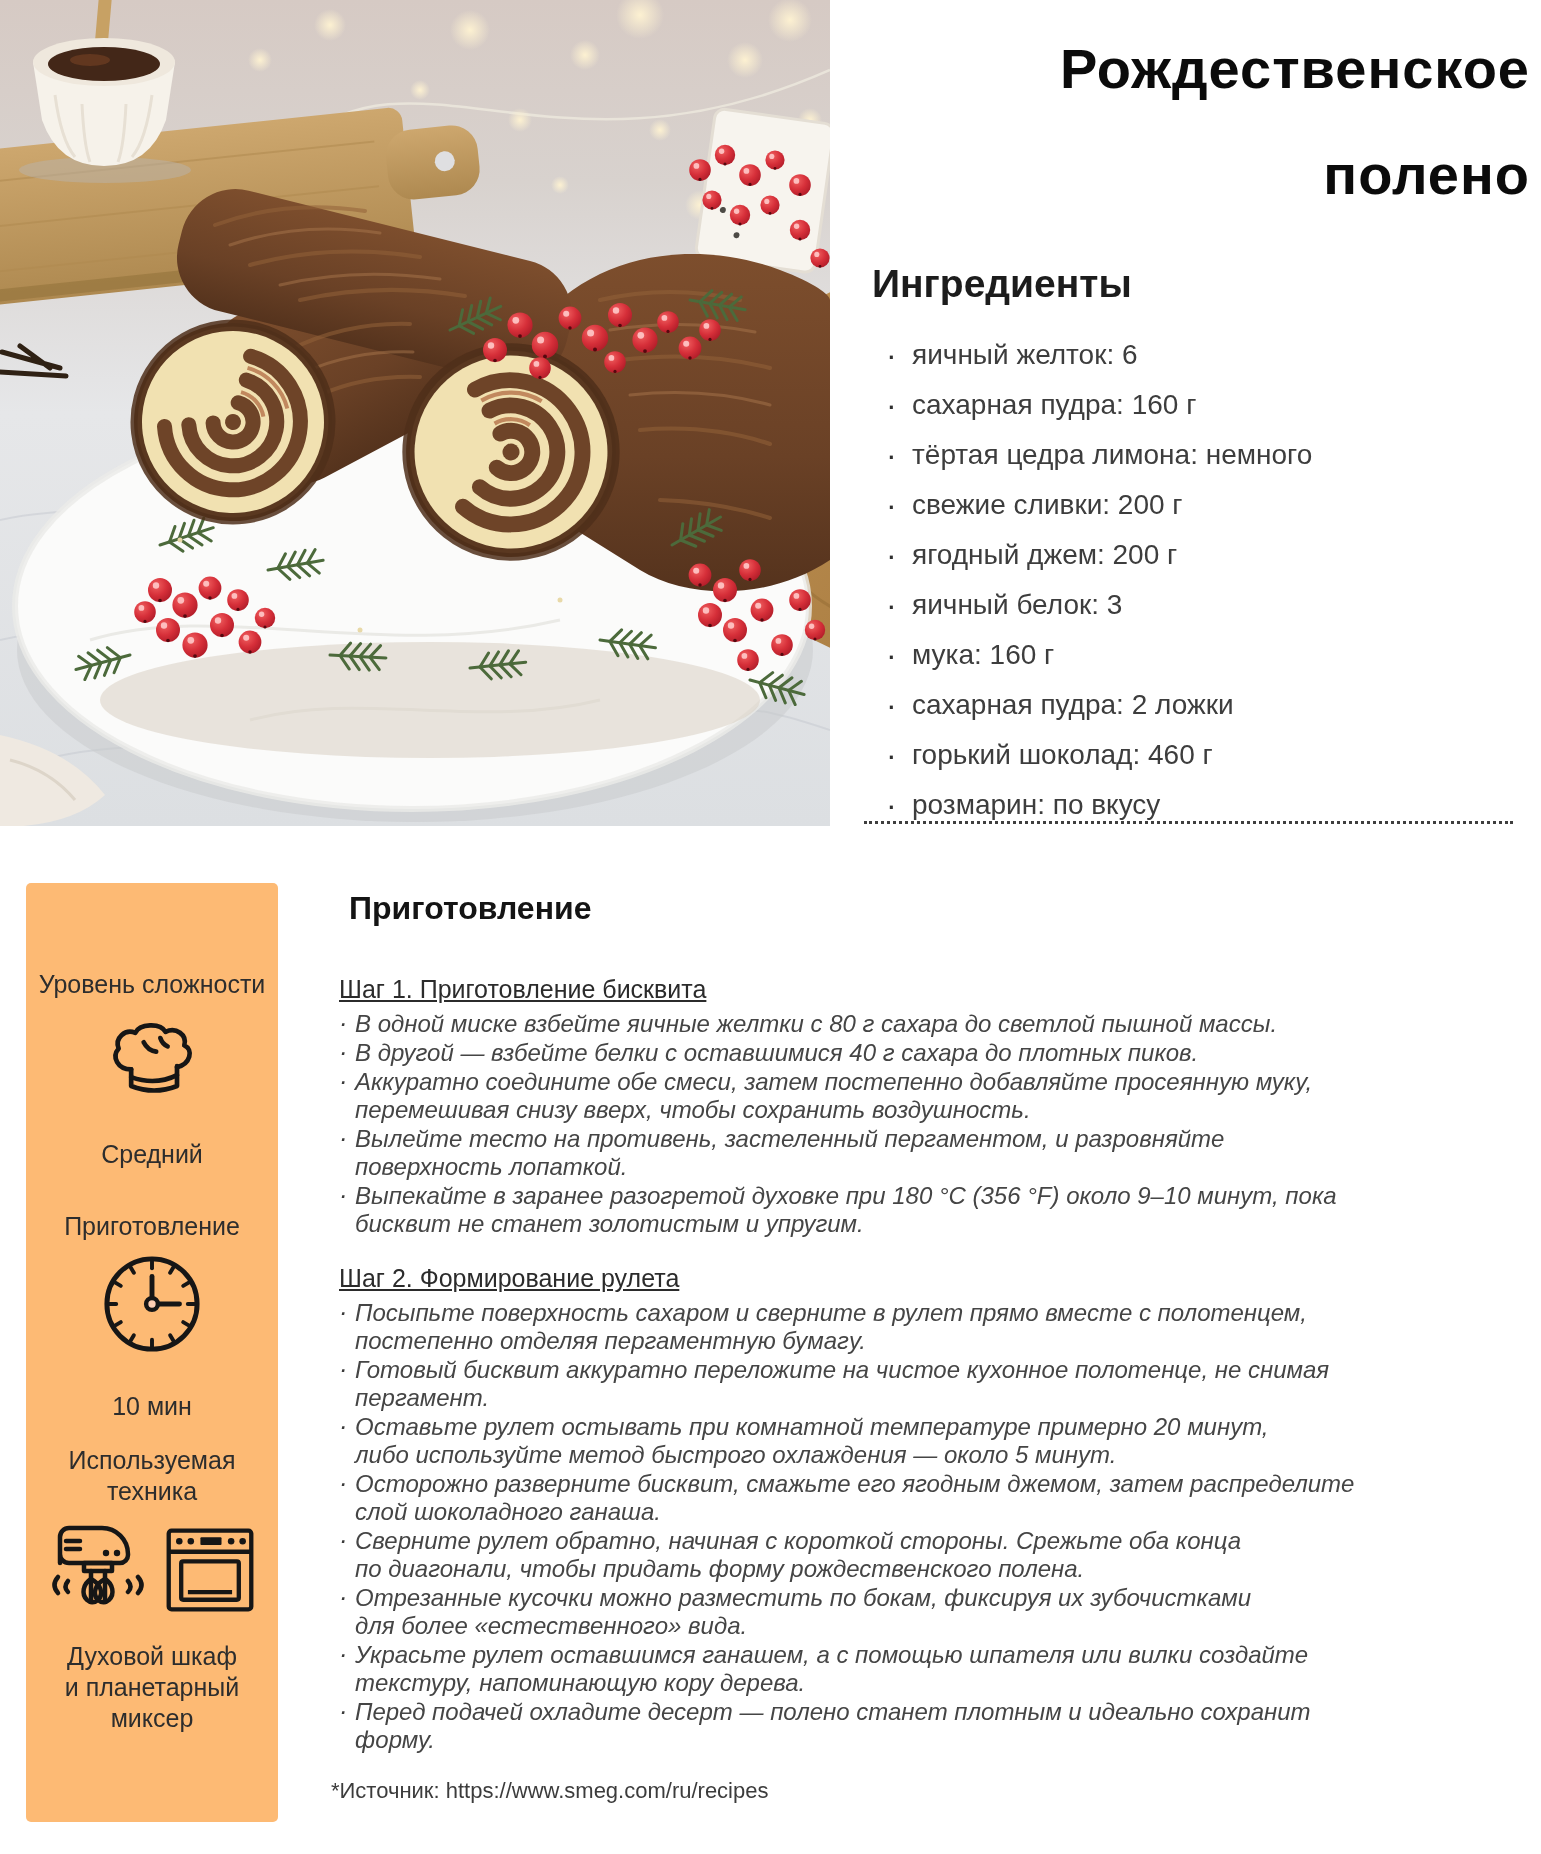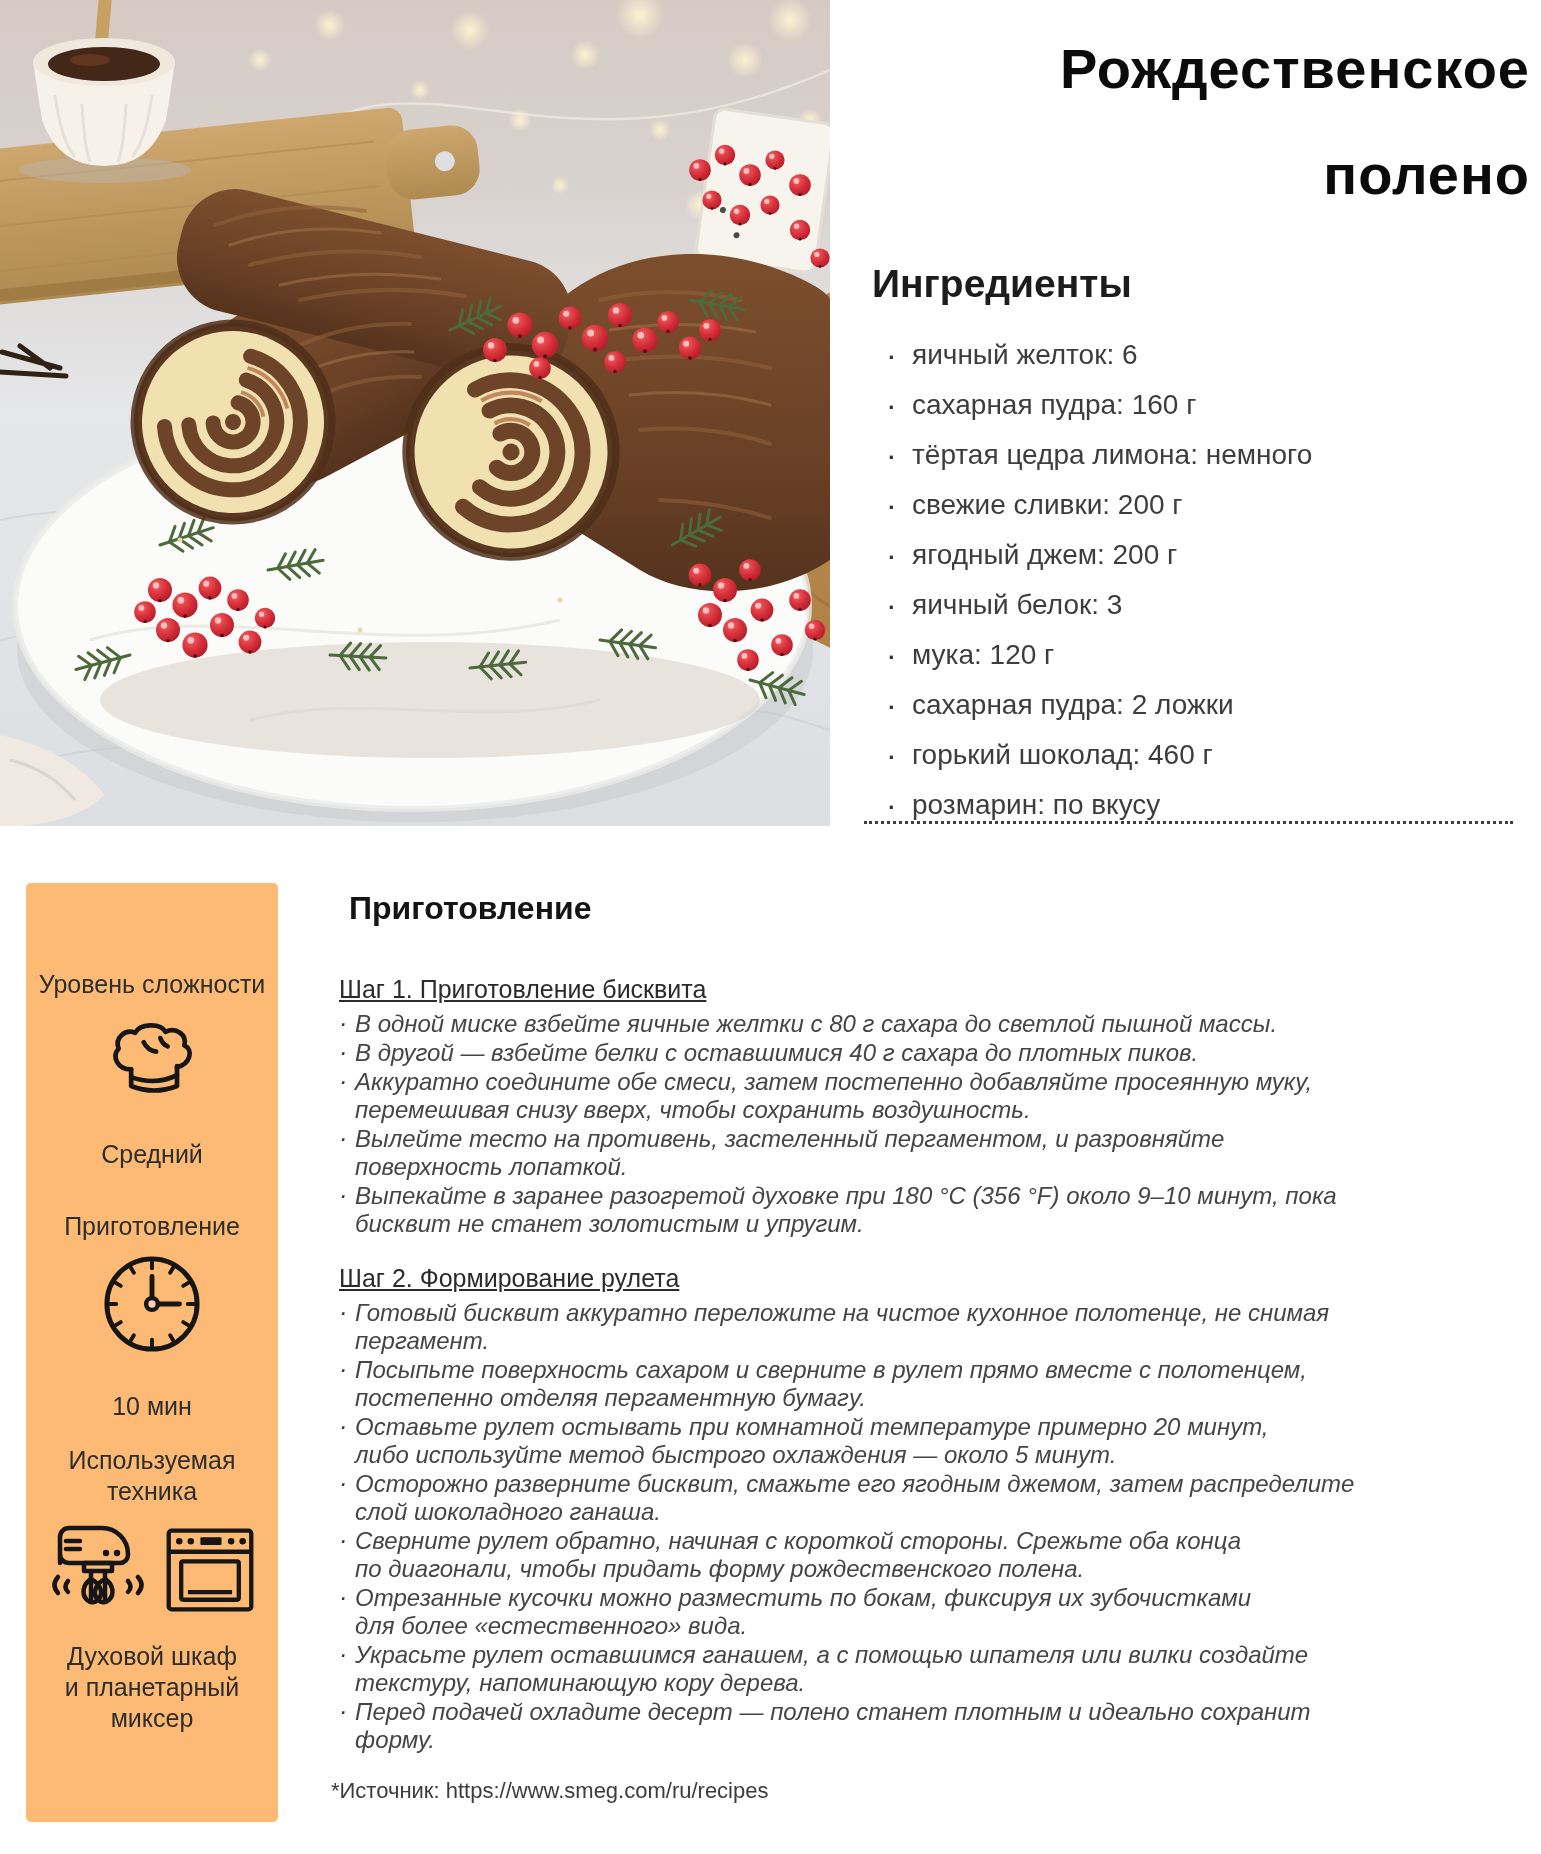--- a/index.html
+++ b/index.html
@@ -301,21 +301,21 @@
     <h1 class="recipe-title">Рождественское
 полено</h1>
     <h2 class="ing-heading">Ингредиенты</h2>
     <ul class="ing-list">
       <li>яичный желток: 6</li>
       <li>сахарная пудра: 160 г</li>
       <li>тёртая цедра лимона: немного</li>
       <li>свежие сливки: 200 г</li>
       <li>ягодный джем: 200 г</li>
       <li>яичный белок: 3</li>
-      <li>мука: 120 г</li>
+      <li>мука: 160 г</li>
       <li>сахарная пудра: 2 ложки</li>
       <li>горький шоколад: 460 г</li>
       <li>розмарин: по вкусу</li>
     </ul>
   </div>
 
   <div class="dotted-sep"></div>
 
   <aside class="panel">
     <div class="p-item" style="top:86px">Уровень сложности</div>
@@ -406,24 +406,24 @@
       <li>Аккуратно соедините обе смеси, затем постепенно добавляйте просеянную муку,
 перемешивая снизу вверх, чтобы сохранить воздушность.</li>
       <li>Вылейте тесто на противень, застеленный пергаментом, и разровняйте
 поверхность лопаткой.</li>
       <li>Выпекайте в заранее разогретой духовке при 180 °C (356 °F) около 9–10 минут, пока
 бисквит не станет золотистым и упругим.</li>
     </ul>
 
     <div class="step-title second">Шаг 2. Формирование рулета</div>
     <ul class="step-list">
+      <li>Посыпьте поверхность сахаром и сверните в рулет прямо вместе с полотенцем,
+постепенно отделяя пергаментную бумагу.</li>
       <li>Готовый бисквит аккуратно переложите на чистое кухонное полотенце, не снимая
 пергамент.</li>
-      <li>Посыпьте поверхность сахаром и сверните в рулет прямо вместе с полотенцем,
-постепенно отделяя пергаментную бумагу.</li>
       <li>Оставьте рулет остывать при комнатной температуре примерно 20 минут,
 либо используйте метод быстрого охлаждения — около 5 минут.</li>
       <li>Осторожно разверните бисквит, смажьте его ягодным джемом, затем распределите
 слой шоколадного ганаша.</li>
       <li>Сверните рулет обратно, начиная с короткой стороны. Срежьте оба конца
 по диагонали, чтобы придать форму рождественского полена.</li>
       <li>Отрезанные кусочки можно разместить по бокам, фиксируя их зубочистками
 для более «естественного» вида.</li>
       <li>Украсьте рулет оставшимся ганашем, а с помощью шпателя или вилки создайте
 текстуру, напоминающую кору дерева.</li>

